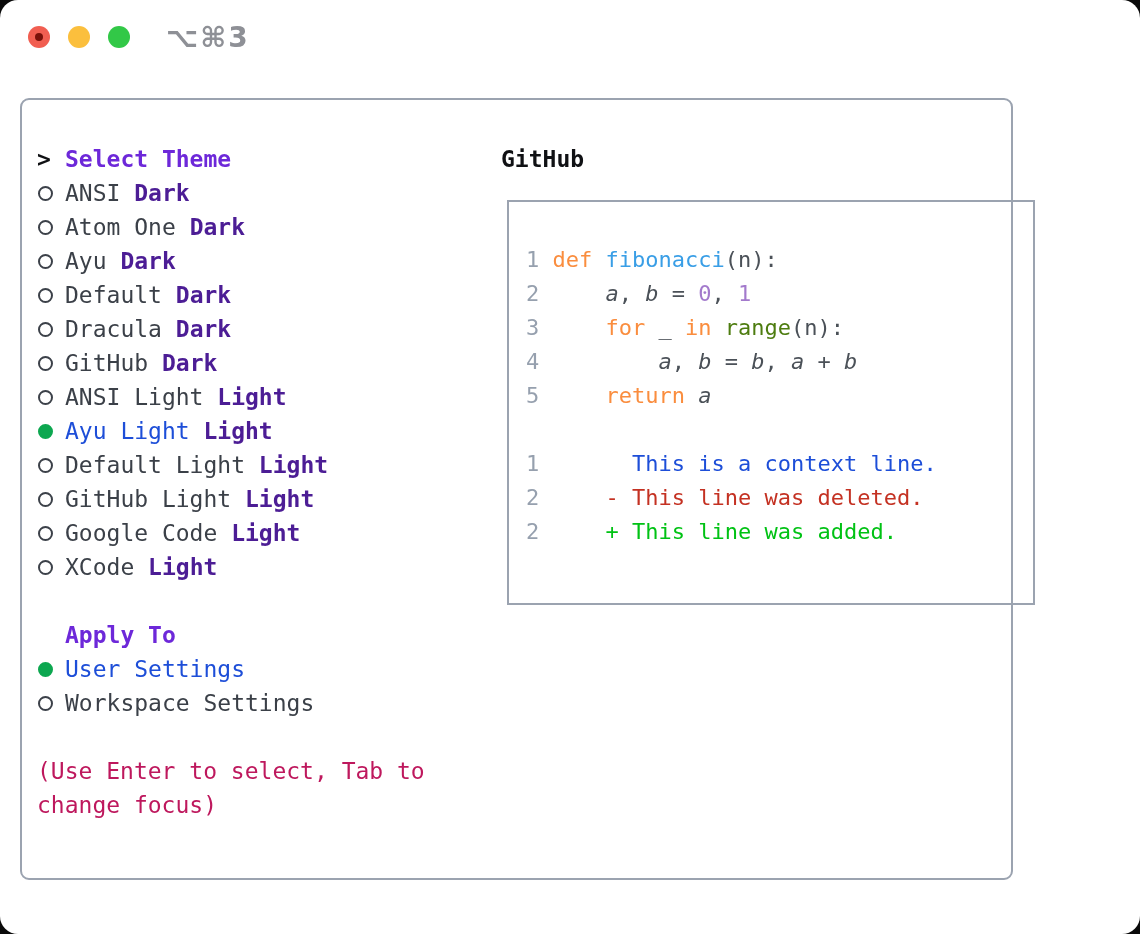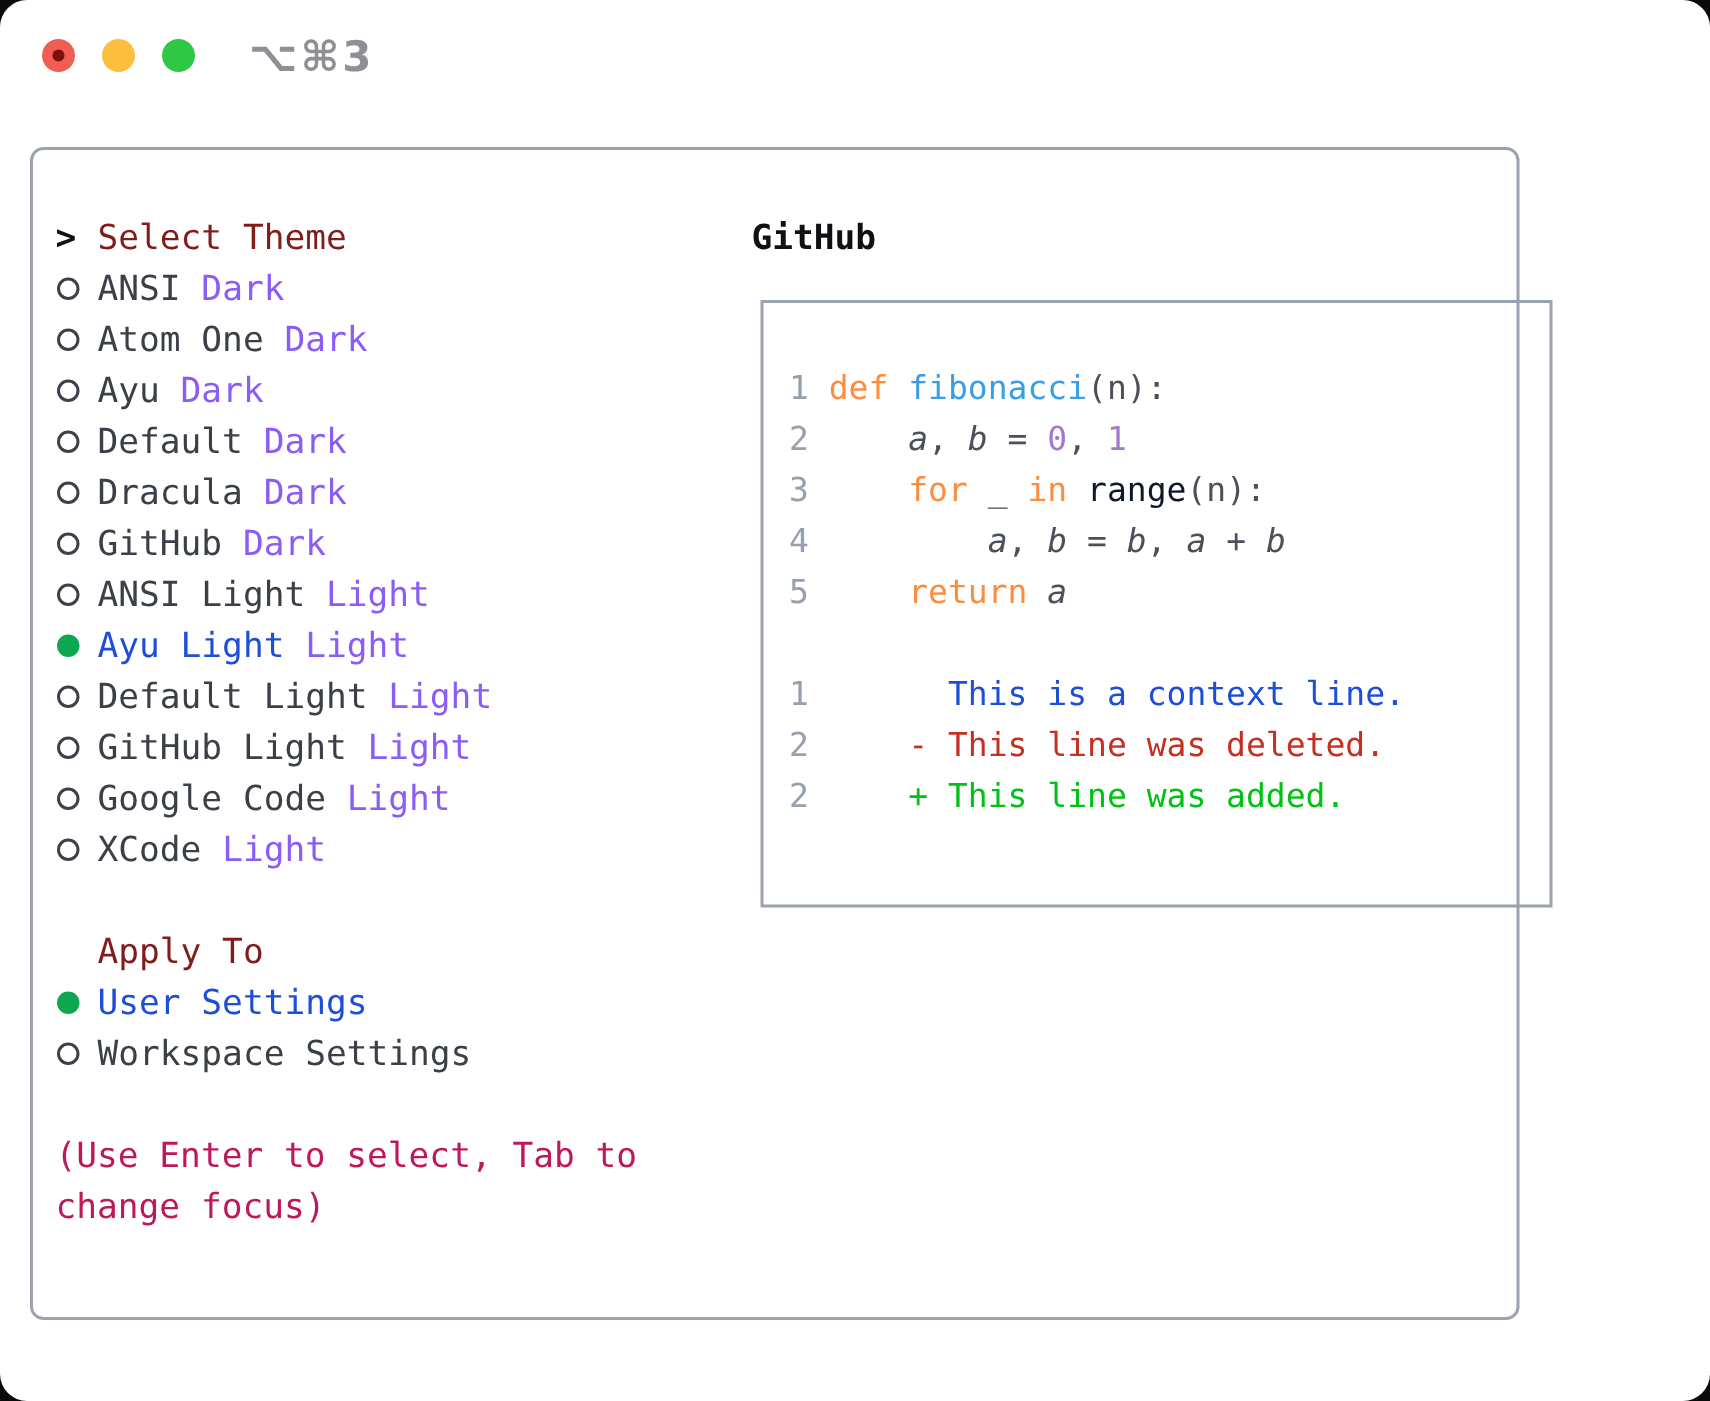--- a/index.html
+++ b/index.html
@@ -31,43 +31,43 @@
   }
   .row{height:34px;}
   .gap{height:34px;}
   .mark{display:inline-block;width:28px;}
   .cursor{font-weight:bold;color:#101114;}
   .circle{
     display:inline-block;width:11px;height:11px;border:2.5px solid #3c4149;
     border-radius:50%;margin-left:1px;
   }
   .circle.sel{background:#0da750;border-color:#0da750;}
-  .hdr{font-weight:normal;color:#7f1d1d;}
+  .hdr{font-weight:bold;color:#6d28d9;}
   .nm{color:#3b4048;text-align:center;}
   .nm.sel{color:#1d4ed8;}
-  .vr{color:#8b5cf6;}
+  .vr{color:#4c1d95;font-weight:bold;}
   .hint{color:#be185d;}
   
   .preview-title{
     position:absolute;left:479px;top:42px;
     font-size:23px;line-height:34px;font-weight:bold;color:#101114;
   }
   .preview-box{
     position:absolute;left:485px;top:100px;width:528px;height:405px;
     border:2.5px solid #9ba3b0;box-sizing:border-box;
     padding:41px 0 0 17px;
     font-size:22px;line-height:34px;white-space:pre;overflow:hidden;
   }
   .pline{height:34px;}
   .lnum{color:#96a0ae;}
   .kw{color:#fa8d3e;}
   .fn{color:#399ee6;}
   .fg{color:#4b5158;}
   .const{color:#a37acc;}
-  .call{color:#0f172a;margin-top:11px;}
+  .call{color:#4d7c0f;margin-top:11px;}
   .var{color:#4b5158;font-style:italic;}
   .ctx{color:#1d4ed8;}
   .del{color:#c43122;}
   .add{color:#00c214;}
 </style>
 </head>
 <body>
 
 <div class="window">
 

